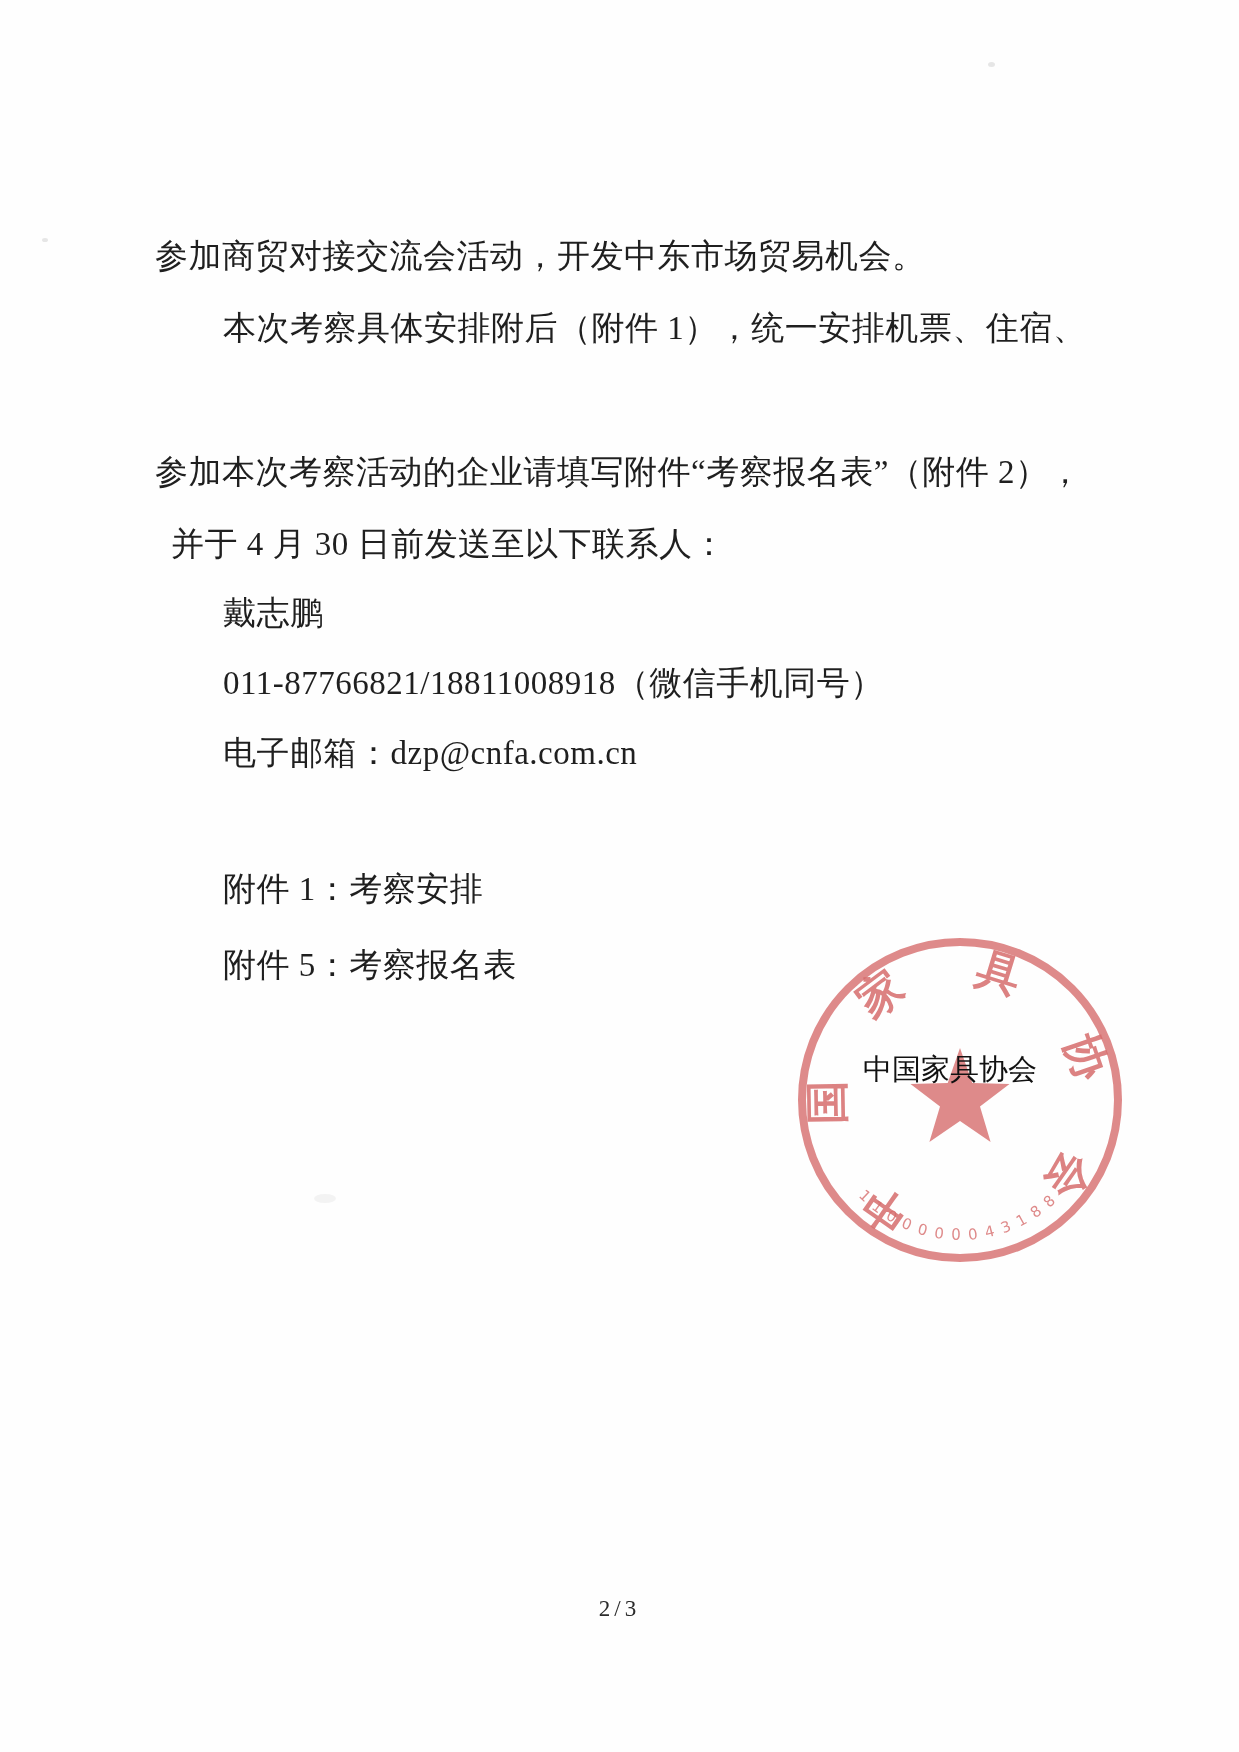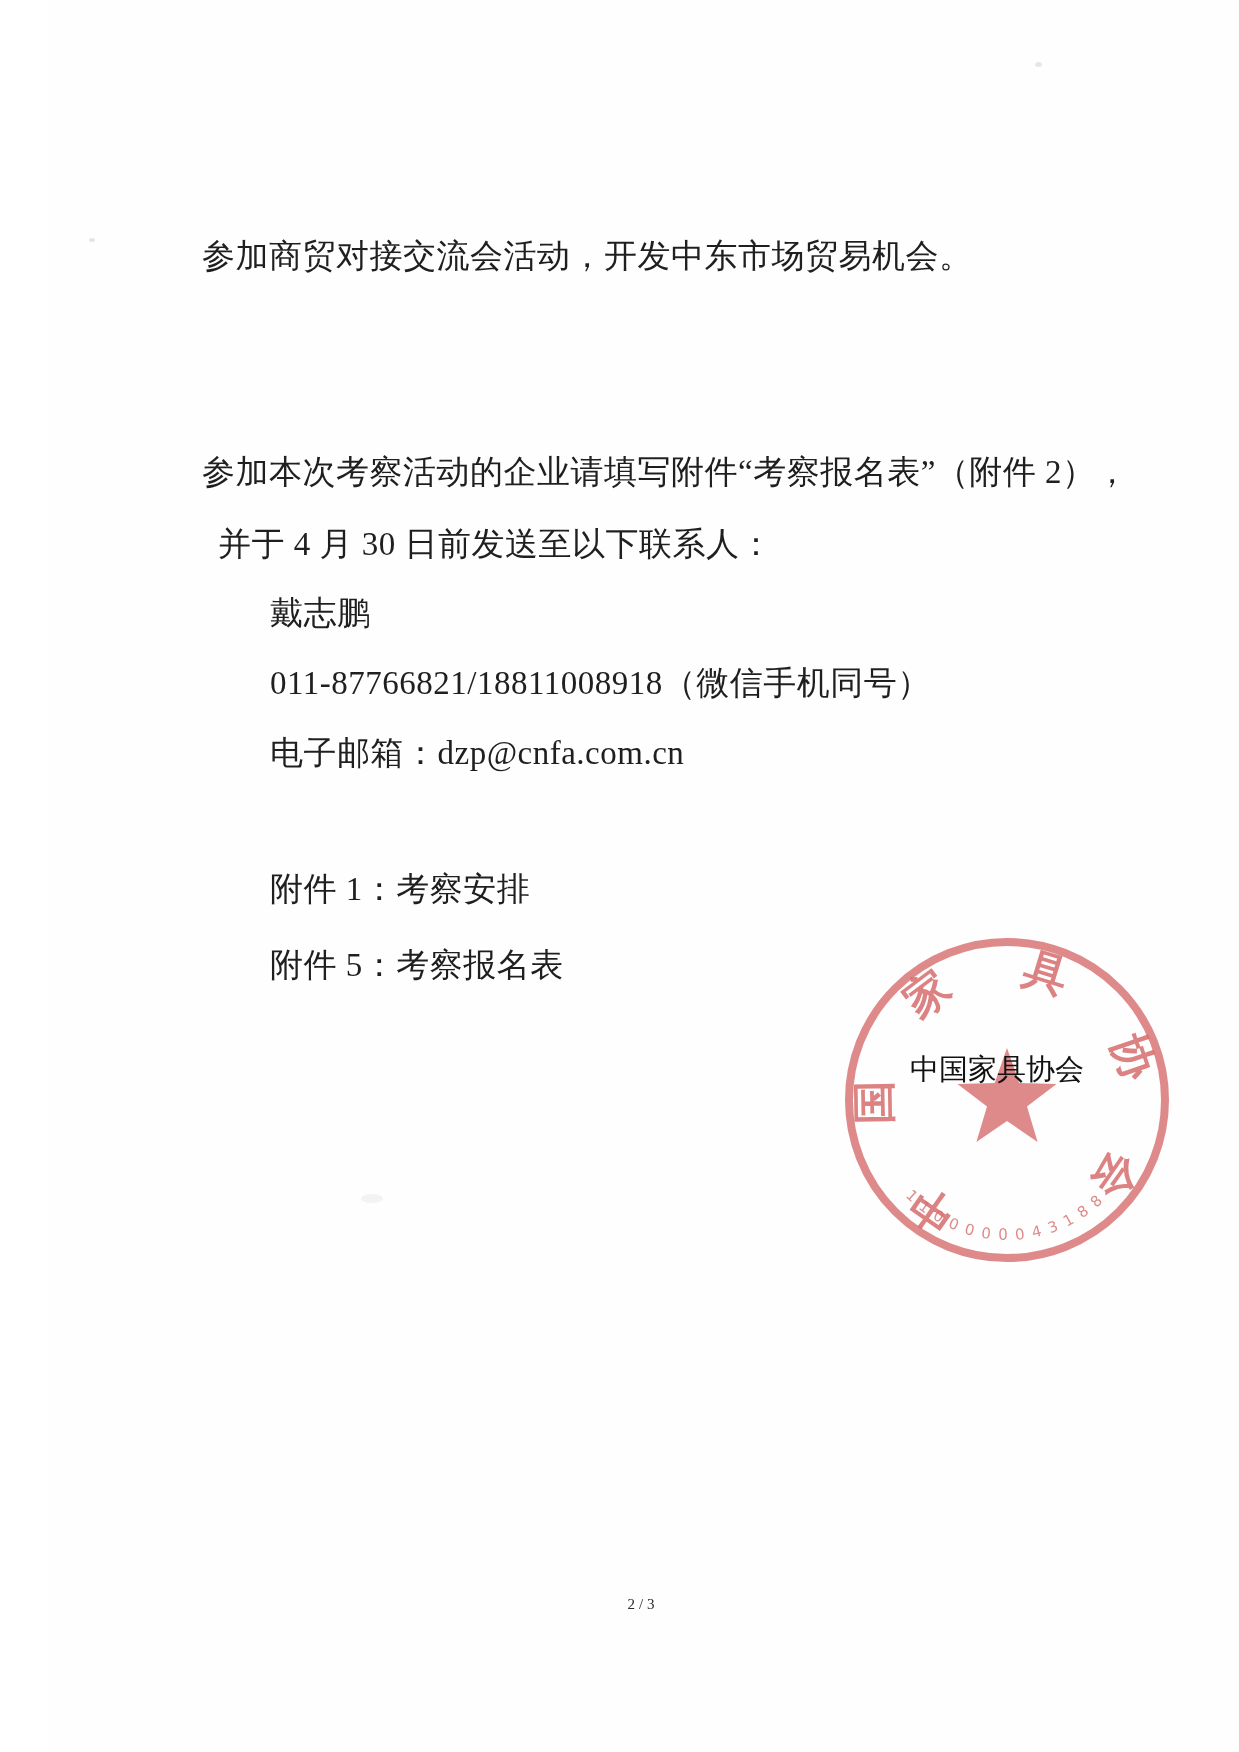--- a/index.html
+++ b/index.html
@@ -4,21 +4,21 @@
 <style>
   html,body{margin:0;padding:0;}
   body{
     width:1239px;height:1752px;
     background:#ffffff;
     font-family:"Liberation Serif","DejaVu Serif",serif;
     color:#1f1f1f;
     position:relative;
     overflow:hidden;
   }
-  .page{position:absolute;inset:0;background:#fefefe;margin-left:47px;}
+  .page{position:absolute;inset:0;background:#fefefe;}
   .line{
     position:absolute;
     white-space:nowrap;
     font-size:33px;
     line-height:1.15;
     letter-spacing:0.5px;
     color:#1f1f1f;
   }
   .sig{
     position:absolute;
@@ -26,21 +26,21 @@
     font-size:29px;
     line-height:1.1;
     color:#111;
     z-index:3;
   }
   .pageno{
     position:absolute;
     top:1596px;
     left:50%;
     transform:translateX(-50%);
-    font-size:15px;
+    font-size:23px;
     letter-spacing:4px;
     color:#2a2a2a;
     z-index:2;
   }
   .seal{
     position:absolute;
     left:785px;
     top:925px;
     width:350px;
     height:350px;
@@ -70,20 +70,21 @@
 <body>
 
 <div class="page">
 
   <div class="speck" style="left:988px;top:62px;width:7px;height:5px;"></div>
   <div class="speck" style="left:42px;top:238px;width:6px;height:4px;"></div>
   <div class="speck" style="left:314px;top:1194px;width:22px;height:9px;opacity:0.2;"></div>
 
   <div class="line" style="left:155px;top:238px;">参加商贸对接交流会活动，开发中东市场贸易机会。</div>
 
+  <div class="line" style="left:223px;top:310px;">本次考察具体安排附后（附件 1），统一安排机票、住宿、</div>
   <div class="line" style="left:155px;top:454px;">参加本次考察活动的企业请填写附件“考察报名表”（附件 2），</div>
   <div class="line" style="left:171px;top:526px;">并于 4 月 30 日前发送至以下联系人：</div>
 
   <div class="line" style="left:223px;top:595px;">戴志鹏</div>
   <div class="line" style="left:223px;top:665px;">011-87766821/18811008918（微信手机同号）</div>
   <div class="line" style="left:223px;top:735px;">电子邮箱：dzp@cnfa.com.cn</div>
 
   <div class="line" style="left:223px;top:871px;">附件 1：考察安排</div>
   <div class="line" style="left:223px;top:947px;">附件 5：考察报名表</div>
 

